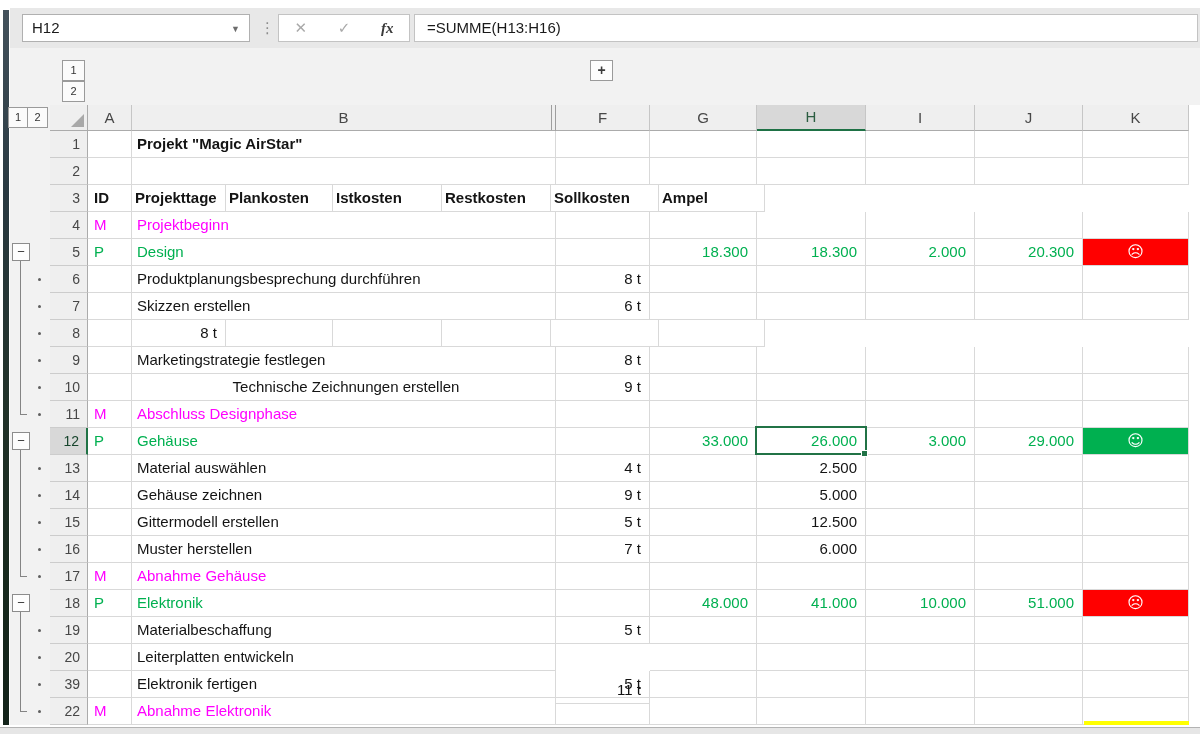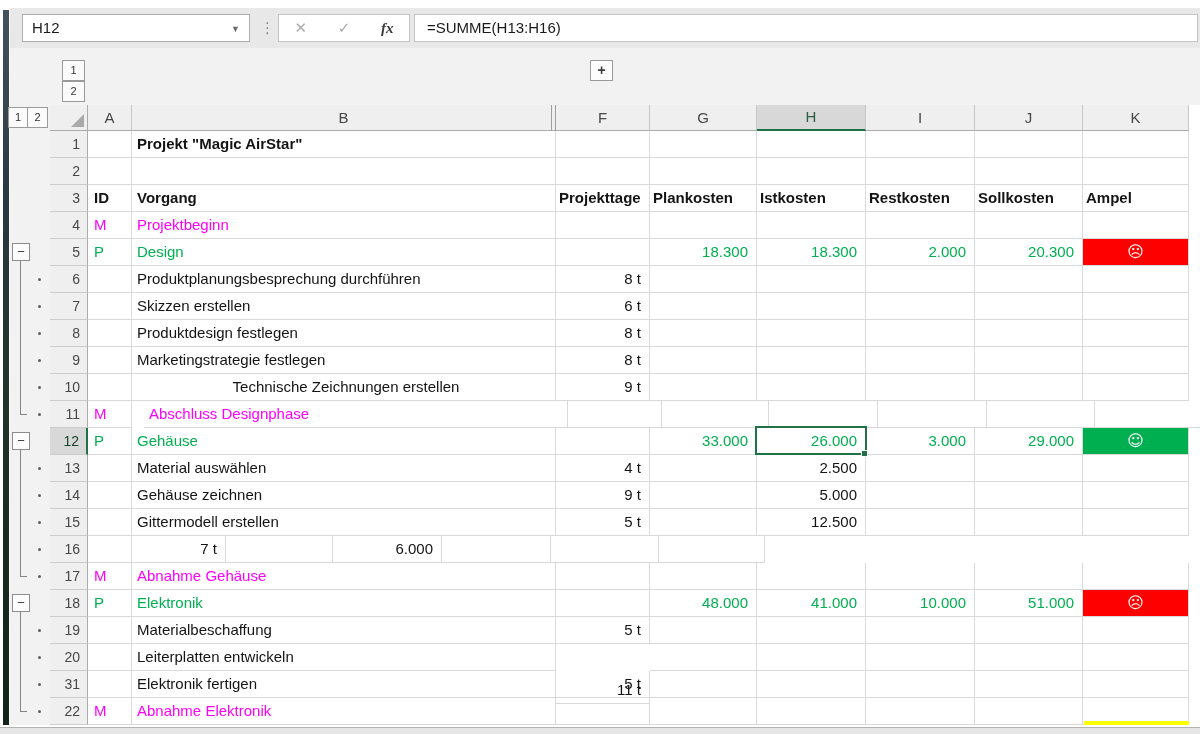--- a/index.html
+++ b/index.html
@@ -155,21 +155,20 @@
         <div class="cell col-f" style="width: 94px;"></div>
         <div class="cell col-g" style="width: 107px;"></div>
         <div class="cell col-h" style="width: 109px;"></div>
         <div class="cell col-i" style="width: 109px;"></div>
         <div class="cell col-j" style="width: 108px;"></div>
         <div class="cell col-k" style="width: 106px;"></div>
       </div>
       <div class="row">
         <div class="rowhdr">3</div>
         <div class="cell col-a hdrcell" style="width: 44px;">ID</div>
-        <div class="cell col-b hdrcell" style="width: 424px;">Vorgang</div>
         <div class="cell col-f hdrcell" style="width: 94px;">Projekttage</div>
         <div class="cell col-g hdrcell" style="width: 107px;">Plankosten</div>
         <div class="cell col-h hdrcell" style="width: 109px;">Istkosten</div>
         <div class="cell col-i hdrcell" style="width: 109px;">Restkosten</div>
         <div class="cell col-j hdrcell" style="width: 108px;">Sollkosten</div>
         <div class="cell col-k hdrcell" style="width: 106px;">Ampel</div>
       </div>
       <div class="row">
         <div class="rowhdr">4</div>
         <div class="cell col-a mag" style="width: 44px;">M</div>
@@ -212,21 +211,20 @@
         <div class="cell col-f" style="width: 94px;">6 t</div>
         <div class="cell col-g" style="width: 107px;"></div>
         <div class="cell col-h" style="width: 109px;"></div>
         <div class="cell col-i" style="width: 109px;"></div>
         <div class="cell col-j" style="width: 108px;"></div>
         <div class="cell col-k" style="width: 106px;"></div>
       </div>
       <div class="row">
         <div class="rowhdr">8</div>
         <div class="cell col-a" style="width: 44px;"></div>
-        <div class="cell col-b" style="width: 424px;">Produktdesign festlegen</div>
         <div class="cell col-f" style="width: 94px;">8 t</div>
         <div class="cell col-g" style="width: 107px;"></div>
         <div class="cell col-h" style="width: 109px;"></div>
         <div class="cell col-i" style="width: 109px;"></div>
         <div class="cell col-j" style="width: 108px;"></div>
         <div class="cell col-k" style="width: 106px;"></div>
       </div>
       <div class="row">
         <div class="rowhdr">9</div>
         <div class="cell col-a" style="width: 44px;"></div>
@@ -245,21 +243,21 @@
         <div class="cell col-f" style="width: 94px;">9 t</div>
         <div class="cell col-g" style="width: 107px;"></div>
         <div class="cell col-h" style="width: 109px;"></div>
         <div class="cell col-i" style="width: 109px;"></div>
         <div class="cell col-j" style="width: 108px;"></div>
         <div class="cell col-k" style="width: 106px;"></div>
       </div>
       <div class="row">
         <div class="rowhdr">11</div>
         <div class="cell col-a mag" style="width: 44px;">M</div>
-        <div class="cell col-b mag" style="width: 424px; margin-left: 12px;">Abschluss Designphase</div>
+        <div class="cell col-b mag" style="width: 424px;">Abschluss Designphase</div>
         <div class="cell col-f" style="width: 94px;"></div>
         <div class="cell col-g" style="width: 107px;"></div>
         <div class="cell col-h" style="width: 109px;"></div>
         <div class="cell col-i" style="width: 109px;"></div>
         <div class="cell col-j" style="width: 108px;"></div>
         <div class="cell col-k" style="width: 106px;"></div>
       </div>
       <div class="row">
         <div class="rowhdr selrow">12</div>
         <div class="cell col-a grn" style="width: 44px;">P</div>
@@ -302,20 +300,21 @@
         <div class="cell col-f" style="width: 94px;">5 t</div>
         <div class="cell col-g" style="width: 107px;"></div>
         <div class="cell col-h" style="width: 109px;">12.500</div>
         <div class="cell col-i" style="width: 109px;"></div>
         <div class="cell col-j" style="width: 108px;"></div>
         <div class="cell col-k" style="width: 106px;"></div>
       </div>
       <div class="row">
         <div class="rowhdr">16</div>
         <div class="cell col-a" style="width: 44px;"></div>
+        <div class="cell col-b" style="width: 424px;">Muster herstellen</div>
         <div class="cell col-f" style="width: 94px;">7 t</div>
         <div class="cell col-g" style="width: 107px;"></div>
         <div class="cell col-h" style="width: 109px;">6.000</div>
         <div class="cell col-i" style="width: 109px;"></div>
         <div class="cell col-j" style="width: 108px;"></div>
         <div class="cell col-k" style="width: 106px;"></div>
       </div>
       <div class="row">
         <div class="rowhdr">17</div>
         <div class="cell col-a mag" style="width: 44px;">M</div>
@@ -356,21 +355,21 @@
         <div class="cell col-a" style="width: 44px;"></div>
         <div class="cell col-b" style="width: 424px;">Leiterplatten entwickeln</div>
         <div class="cell col-f" style="width: 94px; margin-top: 33px;">11 t</div>
         <div class="cell col-g" style="width: 107px;"></div>
         <div class="cell col-h" style="width: 109px;"></div>
         <div class="cell col-i" style="width: 109px;"></div>
         <div class="cell col-j" style="width: 108px;"></div>
         <div class="cell col-k" style="width: 106px;"></div>
       </div>
       <div class="row">
-        <div class="rowhdr">31</div>
+        <div class="rowhdr">39</div>
         <div class="cell col-a" style="width: 44px;"></div>
         <div class="cell col-b" style="width: 424px;">Elektronik fertigen</div>
         <div class="cell col-f" style="width: 94px;">5 t</div>
         <div class="cell col-g" style="width: 107px;"></div>
         <div class="cell col-h" style="width: 109px;"></div>
         <div class="cell col-i" style="width: 109px;"></div>
         <div class="cell col-j" style="width: 108px;"></div>
         <div class="cell col-k" style="width: 106px;"></div>
       </div>
       <div class="row">

